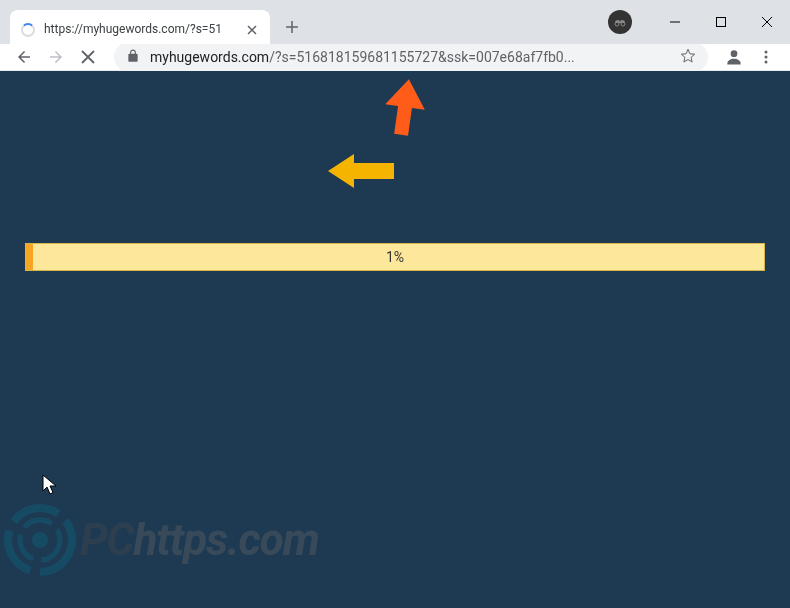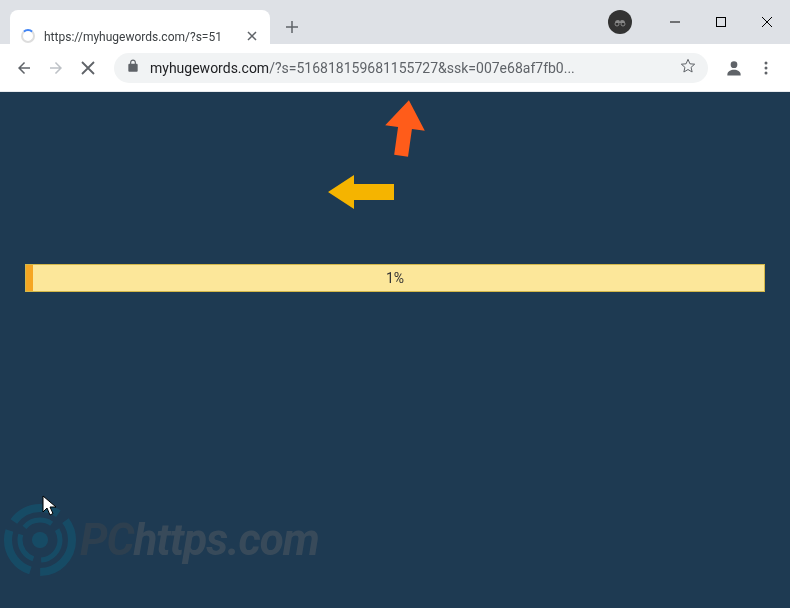--- a/index.html
+++ b/index.html
@@ -25,22 +25,22 @@
   align-items: flex-end;
   position: relative;
 }
 .tab {
   margin-left: 10px;
   height: 34px;
   width: 260px;
   background: #fff;
   border-radius: 8px 8px 0 0;
   display: flex;
-  align-items: flex-end;
-  padding: 0 10px;
+  align-items: flex-start;
+  padding: 12px 10px;
   font-size: 12px;
   color: #3c4043;
   position: relative;
 }
 .tab .favicon {
   width: 16px;
   height: 16px;
   margin-right: 8px;
   display: flex;
   align-items: center;
@@ -94,21 +94,21 @@
 }
 .win-btn {
   width: 46px;
   height: 32px;
   display: flex;
   align-items: center;
   justify-content: center;
   cursor: pointer;
 }
 .toolbar {
-  height: 48px;
+  height: 27px;
   background: #fff;
   display: flex;
   align-items: center;
   padding: 0 8px;
   border-bottom: 1px solid #e8eaed;
 }
 .nav-btn {
   width: 32px;
   height: 32px;
   display: flex;

